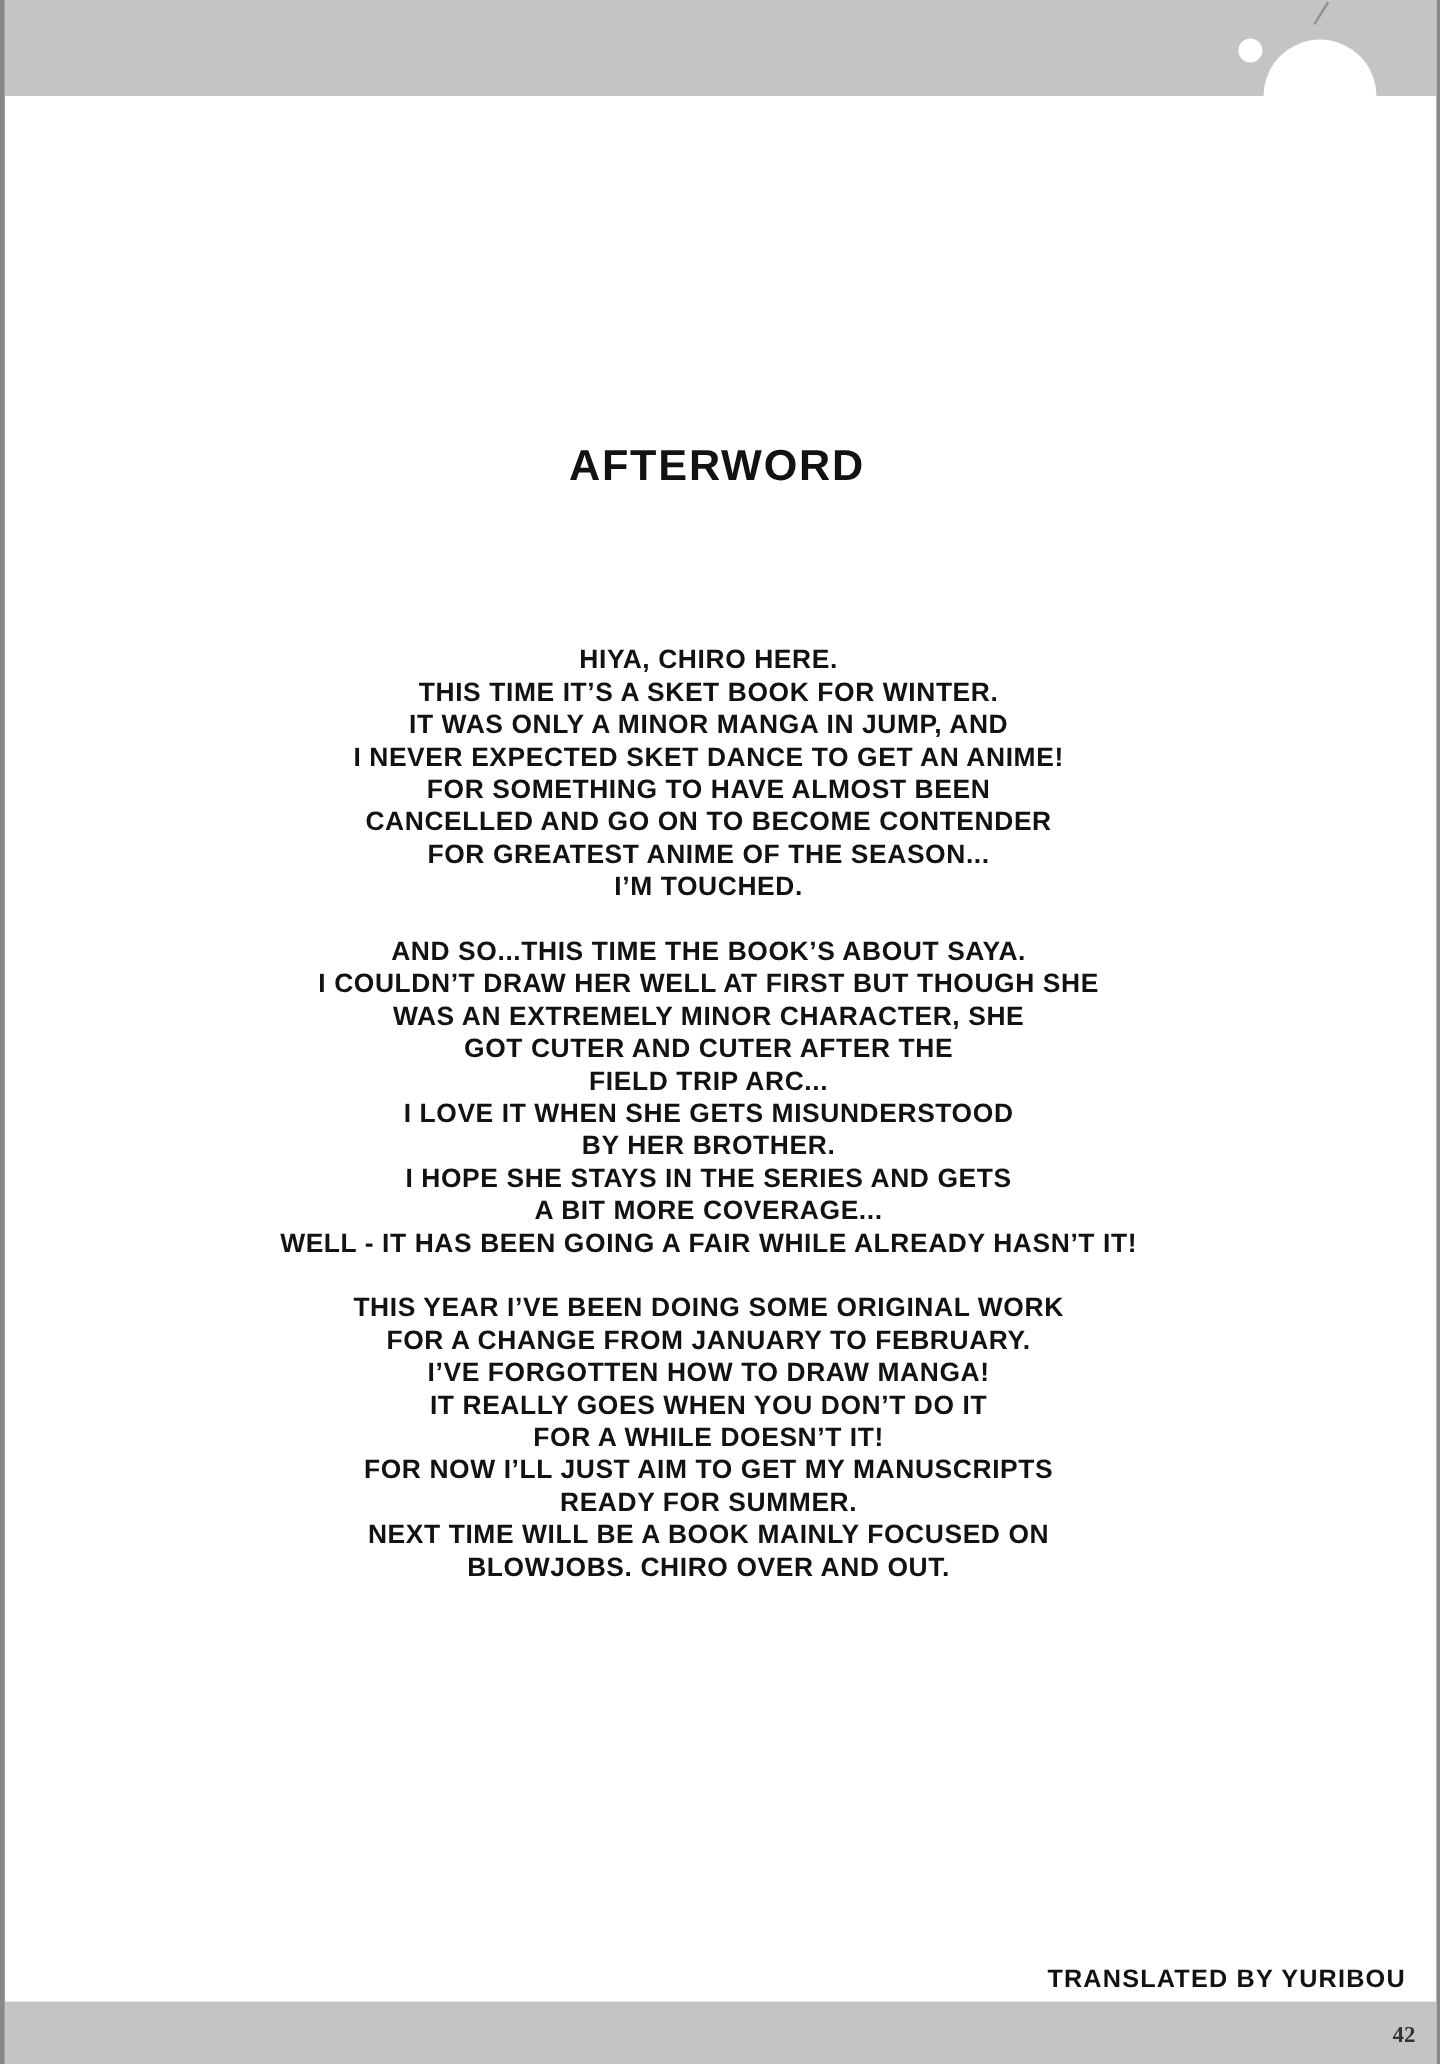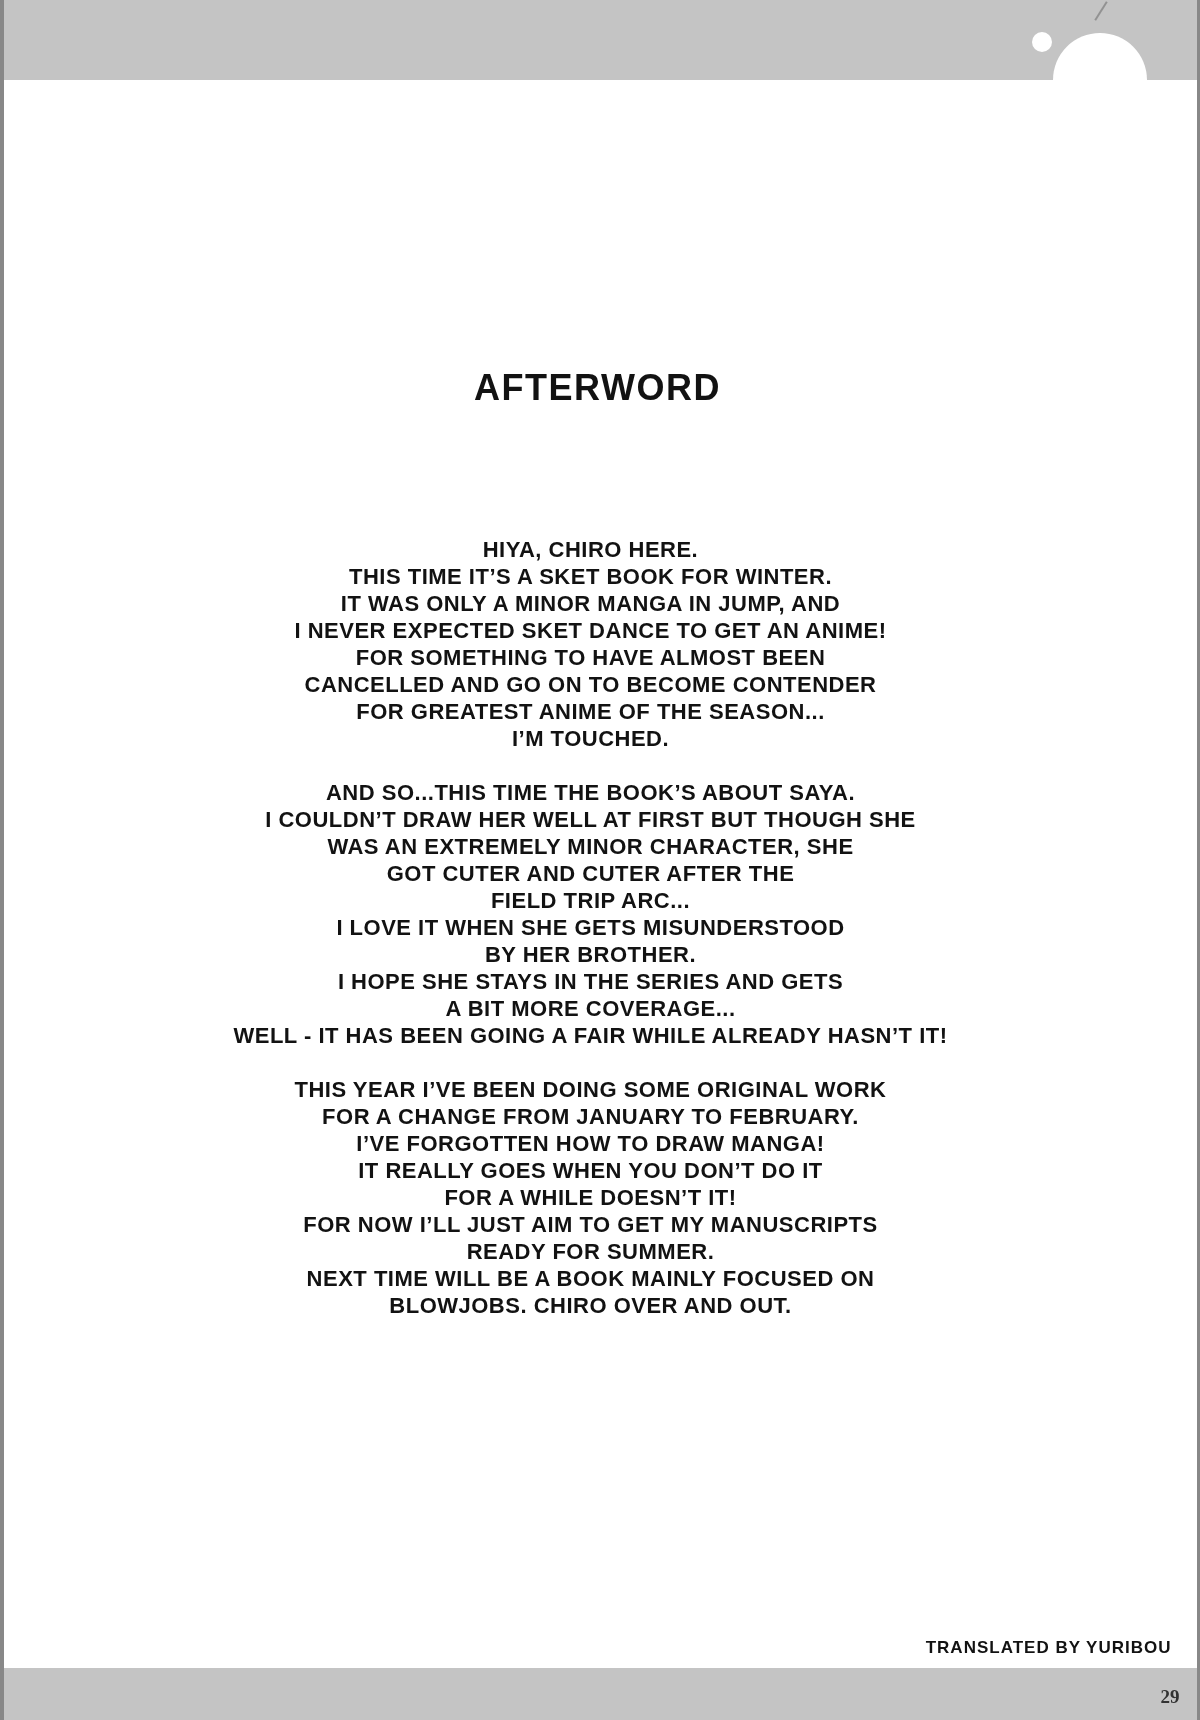--- a/index.html
+++ b/index.html
@@ -57,21 +57,21 @@
   
   .afterword{
     position:absolute;top:536px;left:-13px;width:1200px;
     text-align:center;color:var(--ink);
     font-size:22px;font-weight:bold;line-height:27px;letter-spacing:.5px;
   }
   .para + .para{margin-top:27px;}
   
   .credit{
     position:absolute;top:1638px;right:25px;
-    font-size:17px;font-weight:bold;letter-spacing:1px;
+    font-size:21px;font-weight:bold;letter-spacing:1px;
     color:var(--ink);white-space:nowrap;
   }
   
   .page-number{
     position:absolute;top:1686px;right:17px;
     font-family:"Liberation Serif", serif;
     font-size:19px;font-weight:bold;color:var(--pagenum);
   }
 </style>
 </head>
@@ -120,15 +120,15 @@
         <div class="line">NEXT TIME WILL BE A BOOK MAINLY FOCUSED ON</div>
         <div class="line">BLOWJOBS. CHIRO OVER AND OUT.</div>
       </div>
     </div>
 
   <div class="credit">TRANSLATED BY YURIBOU</div>
 
   <div class="bulge-bl"></div>
   <div class="dot-bl"></div>
   <div class="band-bottom"></div>
-  <div class="page-number">29</div>
+  <div class="page-number">42</div>
 
 </div>
 
 </body></html>

